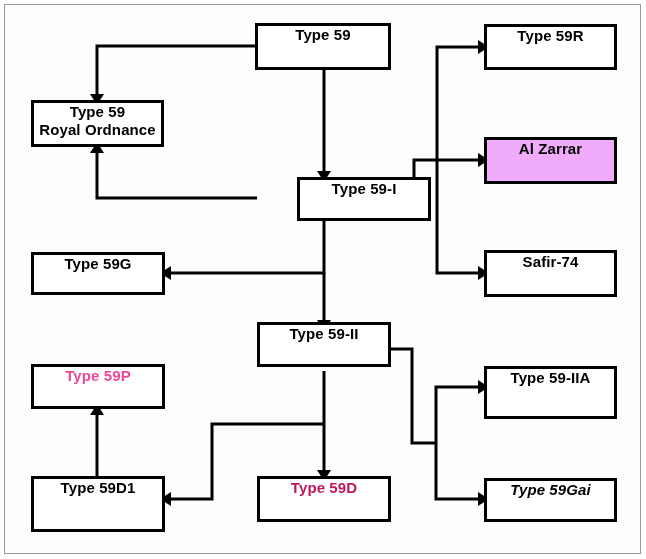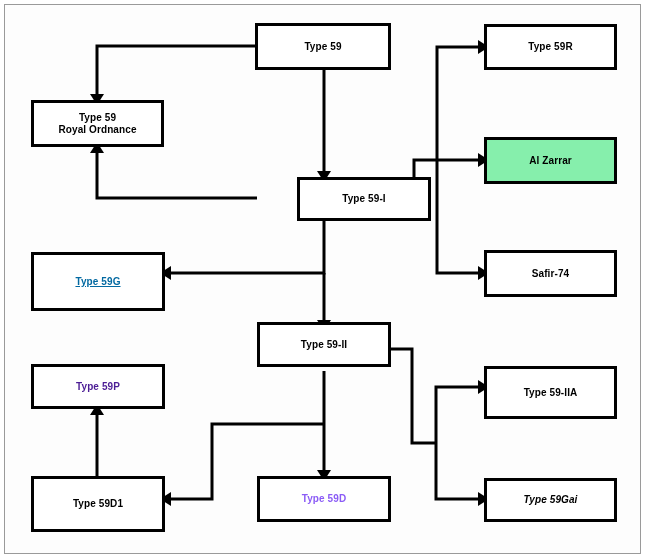--- a/index.html
+++ b/index.html
@@ -31,25 +31,24 @@
     top: 0;
     width: 646px;
     height: 559px;
   }
   .node {
     position: absolute;
     box-sizing: border-box;
     border: 3px solid #000000;
     background: #ffffff;
     display: flex;
-    align-items: center;
     justify-content: center;
     text-align: center;
     font-weight: bold;
-    font-size: 10px;
+    font-size: 15px;
     color: #000000;
     line-height: 1.18;
     letter-spacing: 0.1px;
   }
   .node-label {
     display: block;
     white-space: pre-line;
     padding: 0 2px;
   }
 </style>
@@ -98,42 +97,42 @@
       <div class="node" style="left: 31px; top: 100px; width: 133px; height: 47px; border-color: rgb(0, 0, 0); background: rgb(255, 255, 255); color: rgb(0, 0, 0);">
         <span class="node-label">Type 59
 Royal Ordnance</span>
       </div>
       <div class="node" style="left: 484px; top: 24px; width: 133px; height: 46px; border-color: rgb(0, 0, 0); background: rgb(255, 255, 255); color: rgb(0, 0, 0);">
         <span class="node-label">Type 59R</span>
       </div>
       <div class="node" style="left: 257px; top: 177px; width: 134px; height: 44px; border-color: rgb(0, 0, 0); background: rgb(255, 255, 255); color: rgb(0, 0, 0); margin-left: 40px;">
         <span class="node-label">Type 59-I</span>
       </div>
-      <div class="node" style="left: 484px; top: 137px; width: 133px; height: 47px; border-color: rgb(0, 0, 0); background: #86efac; color: rgb(0, 0, 0);">
+      <div class="node" style="left: 484px; top: 137px; width: 133px; height: 47px; border-color: rgb(0, 0, 0); background: #f0abfc; color: rgb(0, 0, 0);">
         <span class="node-label">Al Zarrar</span>
       </div>
-      <div class="node" style="left: 31px; top: 252px; width: 134px; height: 59px; border-color: rgb(0, 0, 0); background: rgb(255, 255, 255); color: #0369a1; text-decoration: underline;">
+      <div class="node" style="left: 31px; top: 252px; width: 134px; height: 43px; border-color: rgb(0, 0, 0); background: rgb(255, 255, 255); color: #000000;">
         <span class="node-label">Type 59G</span>
       </div>
       <div class="node" style="left: 484px; top: 250px; width: 133px; height: 47px; border-color: rgb(0, 0, 0); background: rgb(255, 255, 255); color: rgb(0, 0, 0);">
         <span class="node-label">Safir-74</span>
       </div>
       <div class="node" style="left: 257px; top: 322px; width: 134px; height: 45px; border-color: rgb(0, 0, 0); background: rgb(255, 255, 255); color: rgb(0, 0, 0);">
         <span class="node-label">Type 59-II</span>
       </div>
-      <div class="node" style="left: 31px; top: 364px; width: 134px; height: 45px; border-color: rgb(0, 0, 0); background: rgb(255, 255, 255); color: #4c1d95;">
+      <div class="node" style="left: 31px; top: 364px; width: 134px; height: 45px; border-color: rgb(0, 0, 0); background: rgb(255, 255, 255); color: #ec4899;">
         <span class="node-label">Type 59P</span>
       </div>
       <div class="node" style="left: 484px; top: 366px; width: 133px; height: 53px; border-color: rgb(0, 0, 0); background: rgb(255, 255, 255); color: rgb(0, 0, 0);">
         <span class="node-label">Type 59-IIA</span>
       </div>
       <div class="node" style="left: 31px; top: 476px; width: 134px; height: 56px; border-color: rgb(0, 0, 0); background: rgb(255, 255, 255); color: rgb(0, 0, 0);">
         <span class="node-label">Type 59D1</span>
       </div>
-      <div class="node" style="left: 257px; top: 476px; width: 134px; height: 46px; border-color: rgb(0, 0, 0); background: rgb(255, 255, 255); color: #8b5cf6;">
+      <div class="node" style="left: 257px; top: 476px; width: 134px; height: 46px; border-color: rgb(0, 0, 0); background: rgb(255, 255, 255); color: #be185d;">
         <span class="node-label">Type 59D</span>
       </div>
       <div class="node" style="left: 484px; top: 478px; width: 133px; height: 44px; border-color: rgb(0, 0, 0); background: rgb(255, 255, 255); color: rgb(0, 0, 0); font-style: italic;">
         <span class="node-label">Type 59Gai</span>
       </div>
     </div>
 
 </div>
 
 </body></html>

